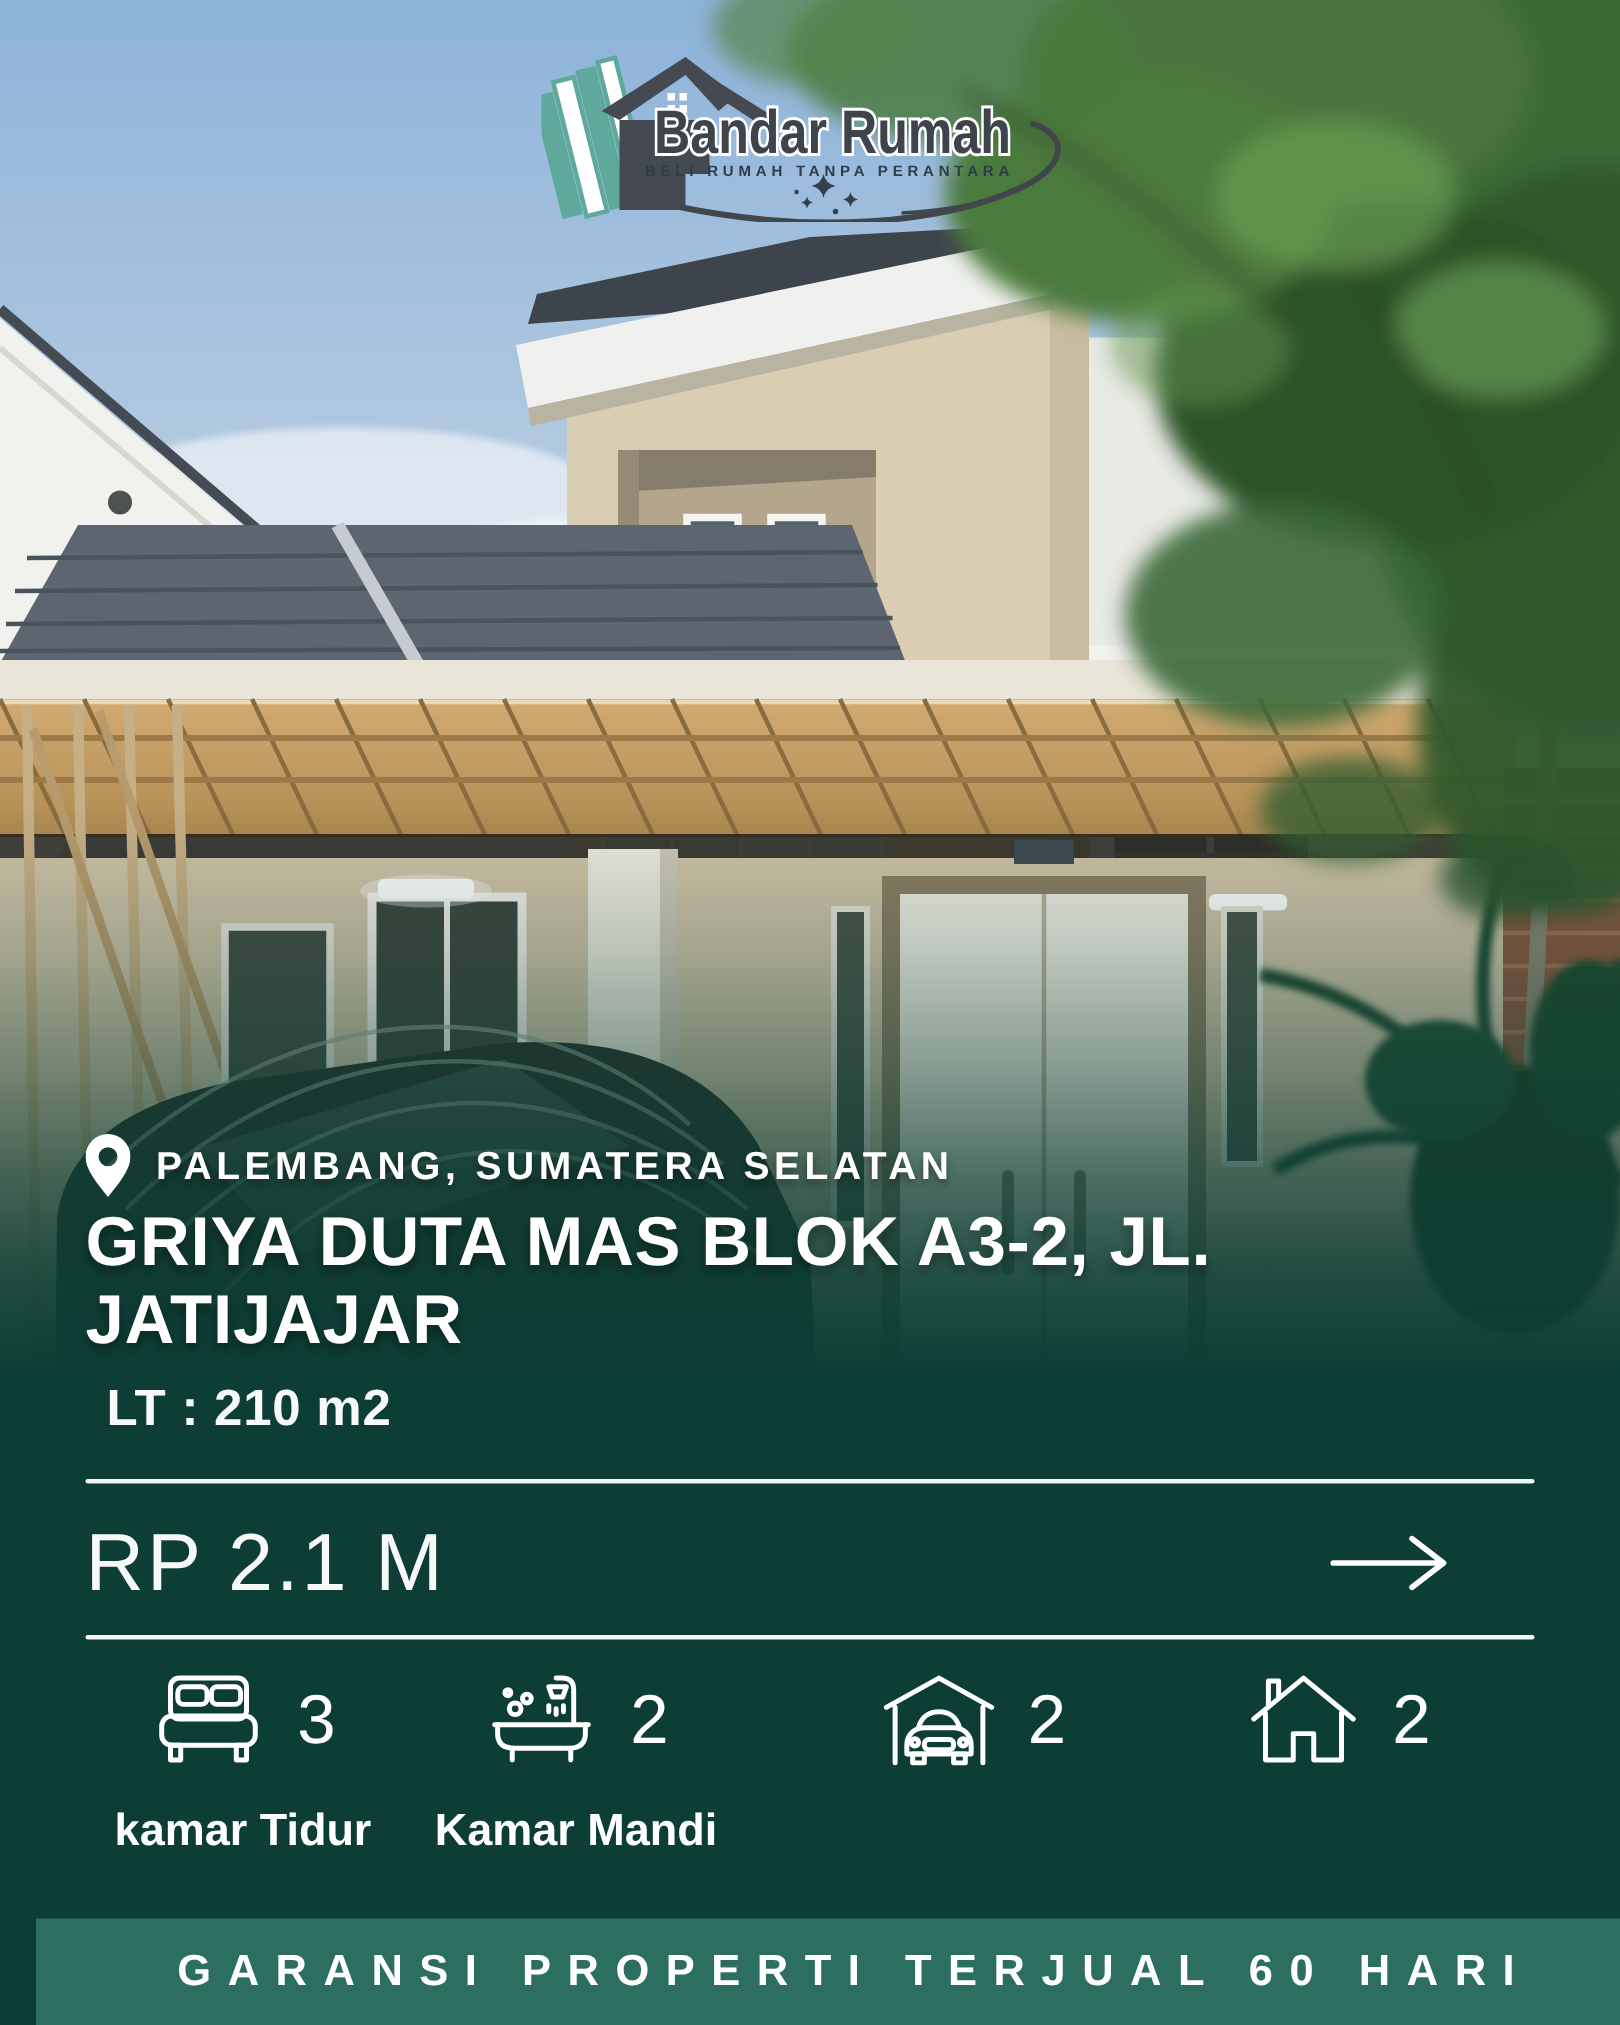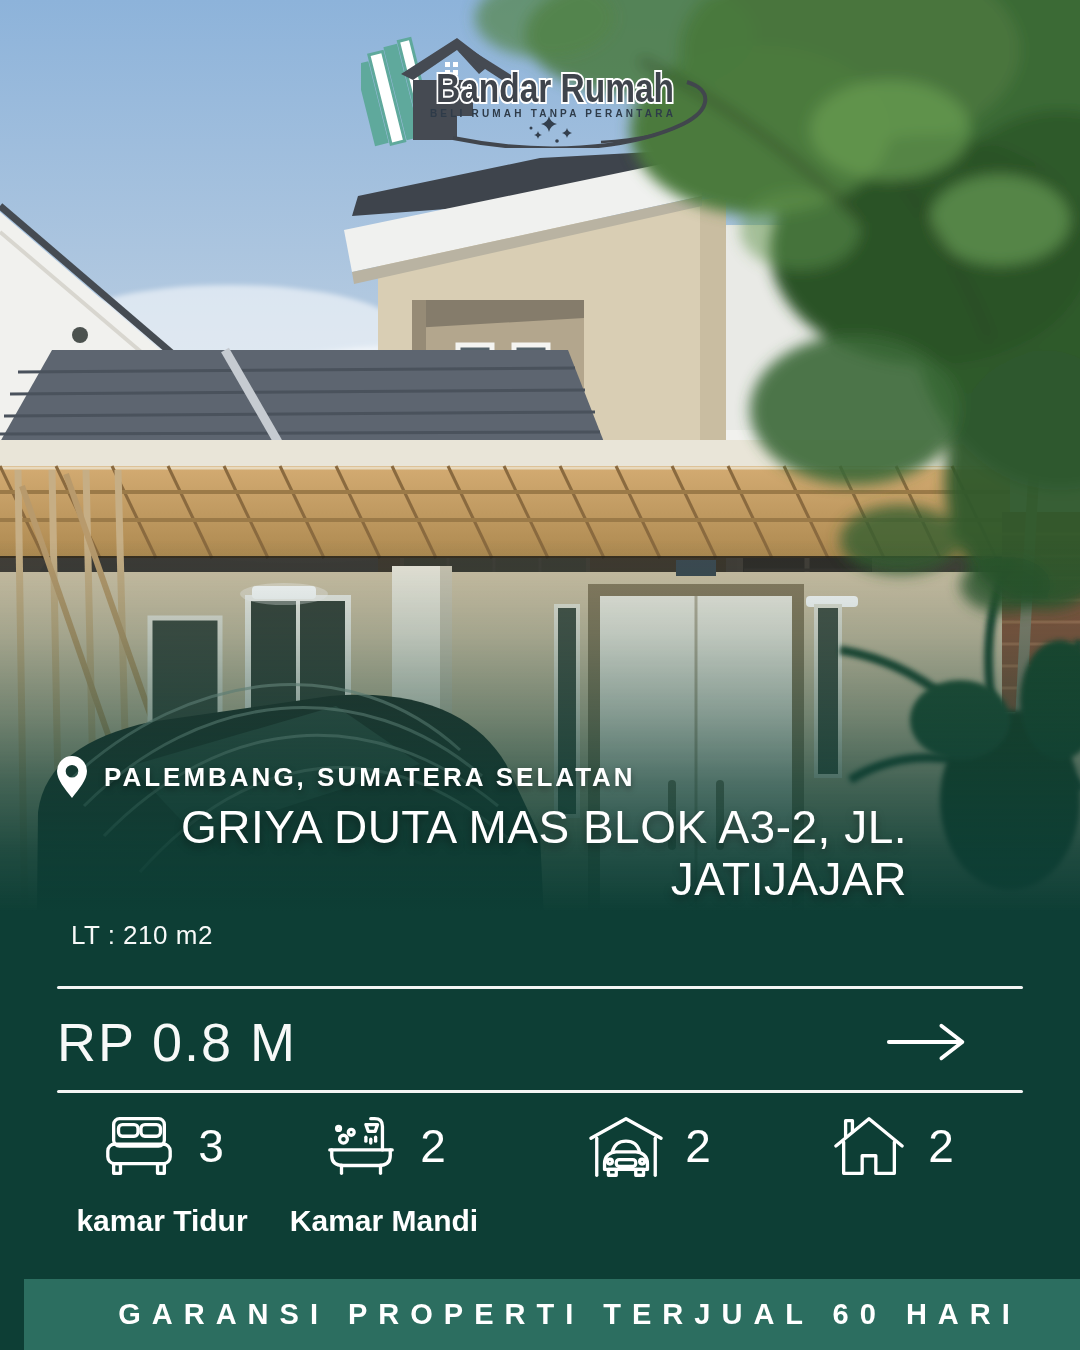--- a/index.html
+++ b/index.html
@@ -27,29 +27,28 @@
 
   .location-row {
     position:absolute; left:57px; top:756px;
     display:flex; align-items:center; gap:17px;
     text-shadow:0 3px 6px rgba(0,0,0,.4);
   }
   .location-row .loc-text { font-size:26px; font-weight:bold; letter-spacing:3px; }
 
   .listing-title {
     position:absolute; left:57px; top:802px; width:850px;
-    font-size:46px; font-weight:normal; letter-spacing:.5px; line-height:1.12;
+    font-size:46px; font-weight:bold; letter-spacing:.5px; line-height:1.12;
     text-shadow:0 4px 8px rgba(0,0,0,.38);
-    text-align:right;
   }
 
   .stats-row {
     position:absolute; left:57px; top:920px; width:966px;
     display:flex; align-items:baseline;
-    font-size:26px; font-weight:400; letter-spacing:.5px;
+    font-size:34px; font-weight:700; letter-spacing:.5px;
     color:#f7f9f8;
   }
   .stat-lt { margin-left:14px; }
   .stat-lb { margin-left:100px; }
   .stat-code { margin-left:auto; margin-right:38px; }
 
   .divider {
     position:absolute; left:57px; width:966px; height:3px;
     background:rgba(255,255,255,.95); border-radius:2px;
   }
@@ -346,21 +345,21 @@
 
     <h1 class="listing-title">GRIYA DUTA MAS BLOK A3-2, JL. JATIJAJAR</h1>
 
     <div class="stats-row">
       <span class="stat-lt">LT : 210 m2</span>
     </div>
 
     <div class="divider divider-1"></div>
 
     <div class="price-row">
-      <span class="price-text">RP 0.8 M</span>
+      <span class="price-text">RP 2.1 M</span>
       <span class="price-arrow">
         <svg width="84" height="46" viewBox="0 0 88 48" fill="none" stroke="#ffffff" stroke-width="4" stroke-linecap="round" stroke-linejoin="round">
           <line x1="3" y1="24" x2="78" y2="24"></line>
           <polyline points="58,7 80,24 58,41"></polyline>
         </svg>
       </span>
     </div>
 
     <div class="divider divider-2"></div>
 

